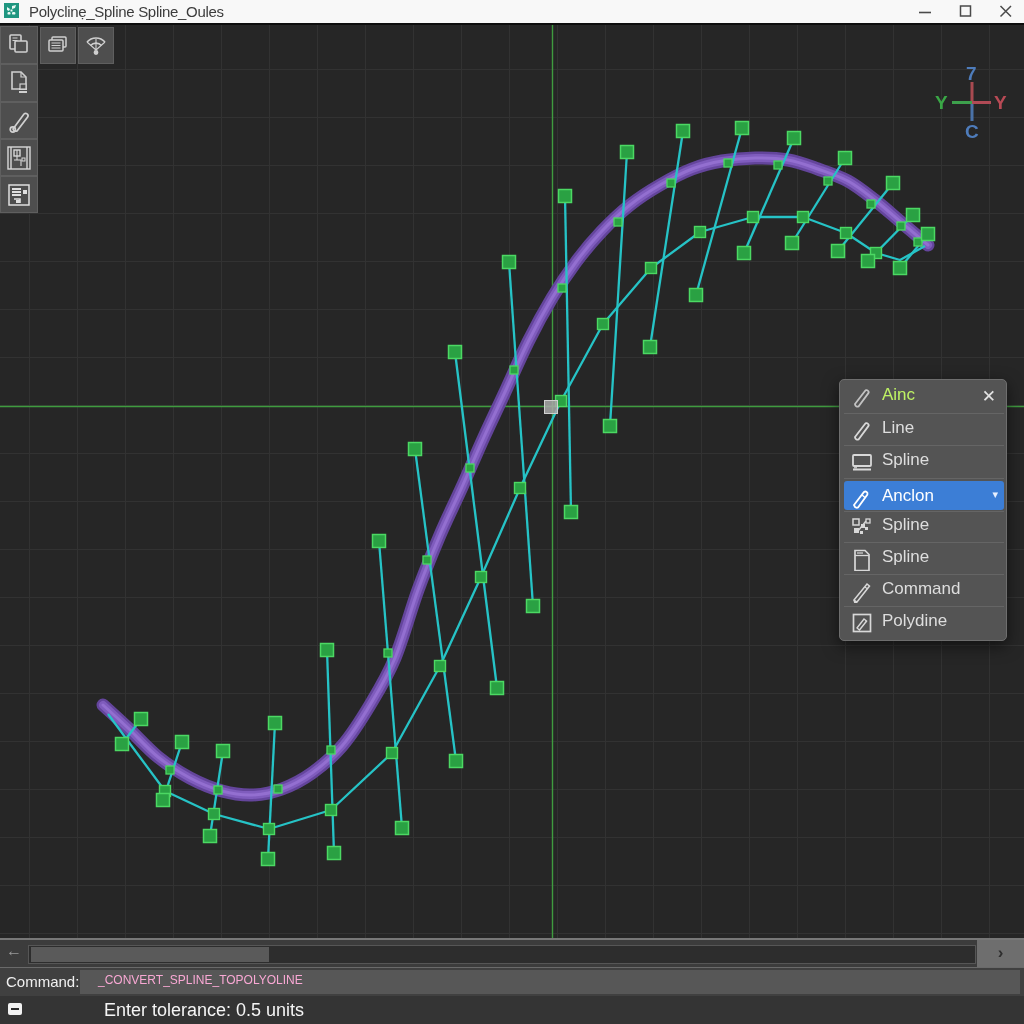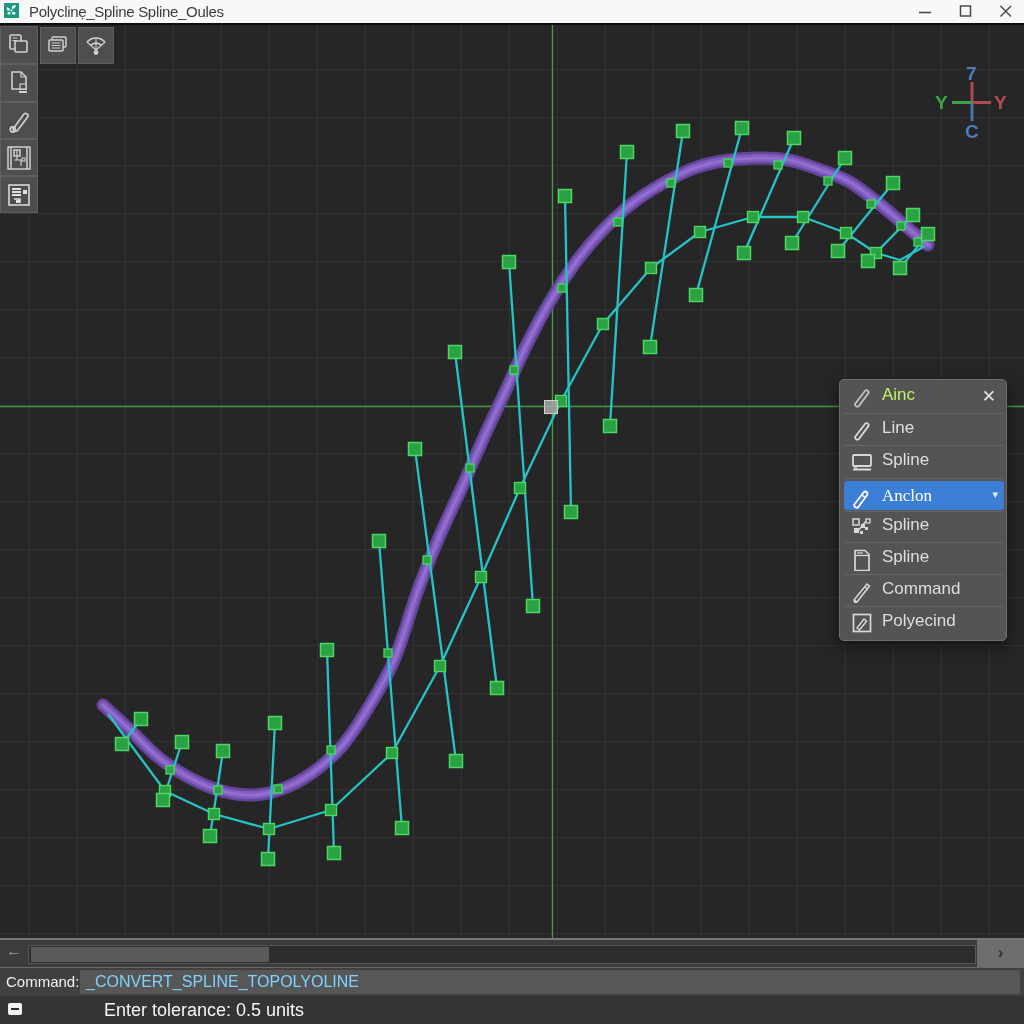--- a/index.html
+++ b/index.html
@@ -19,21 +19,21 @@
 .mtext{position:absolute;left:42px;top:5px;font-size:17px;color:#dedede;}
 #mhl{position:absolute;left:4px;top:101px;width:160px;height:29px;background:#3c7ed6;border-radius:3px;}
 #scrollstrip{position:absolute;left:0;top:938px;width:1024px;height:29px;background:#3c3c3c;border-top:2px solid #787878;z-index:30;}
 #strack{position:absolute;left:28px;top:5px;width:948px;height:19px;background:#2d2d2d;border:1px solid #565656;}
 #sthumb{position:absolute;left:2px;top:1px;width:238px;height:15px;background:#5a5a5a;}
 #sright{position:absolute;left:977px;top:0px;width:47px;height:27px;background:#6e6e6e;color:#2e2e2e;font-size:17px;text-align:center;line-height:26px;font-weight:bold;}
 #sleft{position:absolute;left:6px;top:2px;color:#9a9a9a;font-size:16px;}
 #cmdrow{position:absolute;left:0;top:967px;width:1024px;height:29px;background:#404040;border-top:1px solid #6a6a6a;z-index:30;}
 #cmdlabel{position:absolute;left:6px;top:5px;font-size:15px;color:#f0f0f0;}
 #cmdfield{position:absolute;left:80px;top:2px;width:940px;height:24px;background:#575757;}
-#cmdtext{position:absolute;left:6px;top:3px;font-size:16px;color:#7dd3fc;}
+#cmdtext{position:absolute;left:18px;top:3px;font-size:12px;color:#f9a8d4;}
 #promptrow{position:absolute;left:0;top:996px;width:1024px;height:28px;background:#343434;z-index:30;}
 #picon{position:absolute;left:8px;top:7px;width:14px;height:12px;background:#f2f2f2;border-radius:2px;}
 #picon:after{content:"";position:absolute;left:3px;top:5px;width:8px;height:2px;background:#2a2a2a;}
 #ptext{position:absolute;left:104px;top:4px;font-size:18px;color:#f5f5f5;}
 </style></head>
 <body>
 
 <div id="canvas">
     <svg id="cv" width="1024" height="1024" viewBox="0 0 1024 1024" xmlns="http://www.w3.org/2000/svg">
 <line x1="0" y1="406.5" x2="1024" y2="406.5" stroke="#3f9b3f" stroke-width="1.4"></line>
@@ -246,21 +246,21 @@
 <div class="mrow" style="top:65px;">
         <div class="micon"><svg width="24" height="24" viewBox="0 0 24 24">
             <g fill="none" stroke="#d8d8d8" stroke-width="1.8">
               <rect x="3" y="5" width="18" height="11" rx="1"></rect>
               <path d="M3 19.5 h18" stroke-width="2"></path>
               <path d="M4 17.8 h3" stroke-width="1.2"></path>
             </g>
           </svg></div>
         <div class="mtext" style="color:#dedede;">Spline</div>
       </div>
-<div class="mrow" style="top:101px;font-family:Liberation Serif, serif;">
+<div class="mrow" style="top:101px;">
         <div class="micon"><svg width="24" height="24" viewBox="0 0 24 24">
             <g fill="none" stroke="#ffffff" stroke-width="1.8">
               <path d="M4 19 L14 6 a2.2 2.2 0 0 1 3.4 2.5 L8 21.5 a2.6 2.6 0 0 1 -3.6 -1.8z"></path>
               <path d="M12 9 l3 2.4" stroke-width="1.3"></path>
             </g>
           </svg></div>
         <div class="mtext" style="color:#ffffff;">Anclon</div>
       </div>
 <div class="mrow" style="top:130px;">
         <div class="micon"><svg width="24" height="24" viewBox="0 0 24 24">
@@ -296,21 +296,21 @@
         <div class="mtext" style="color:#dedede;">Command</div>
       </div>
 <div class="mrow" style="top:226px;">
         <div class="micon"><svg width="24" height="24" viewBox="0 0 24 24">
             <g fill="none" stroke="#d8d8d8" stroke-width="1.7">
               <rect x="3.5" y="3.5" width="17" height="17"></rect>
               <path d="M7 17 L14 8 l2.6 2 L9.5 19z" stroke-width="1.4"></path>
               <path d="M15 9.5 l1.8 1.4" stroke-width="1"></path>
             </g>
           </svg></div>
-        <div class="mtext" style="color:#dedede;">Polyecind</div>
+        <div class="mtext" style="color:#dedede;">Polydine</div>
       </div>
 <div class="msep" style="top:33px;"></div>
 <div class="msep" style="top:65px;"></div>
 <div class="msep" style="top:98px;"></div>
 <div class="msep" style="top:131px;"></div>
 <div class="msep" style="top:162px;"></div>
 <div class="msep" style="top:194px;"></div>
 <div class="msep" style="top:226px;"></div>
 <div style="position:absolute;right:10px;top:6px;color:#e2e2e2;font-size:17px;">✕</div>
 <div style="position:absolute;right:8px;top:108px;color:#e8f0ff;font-size:11px;">▾</div>

